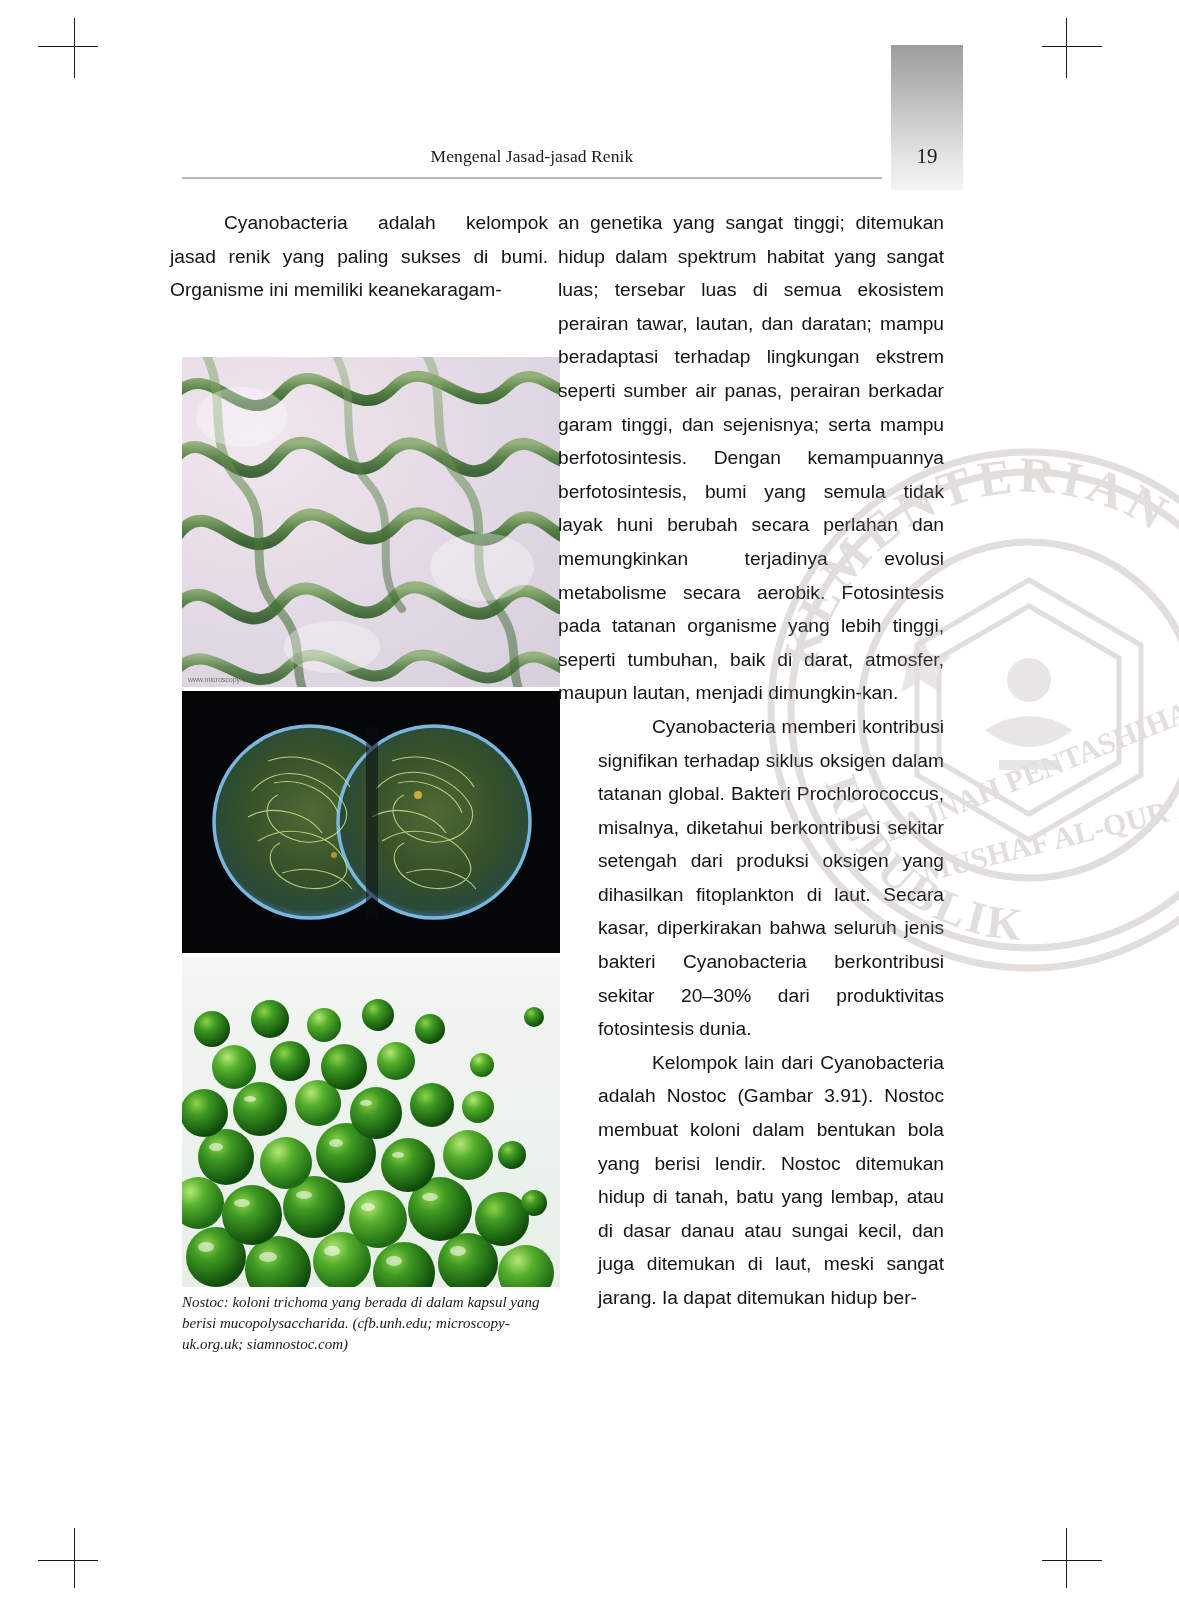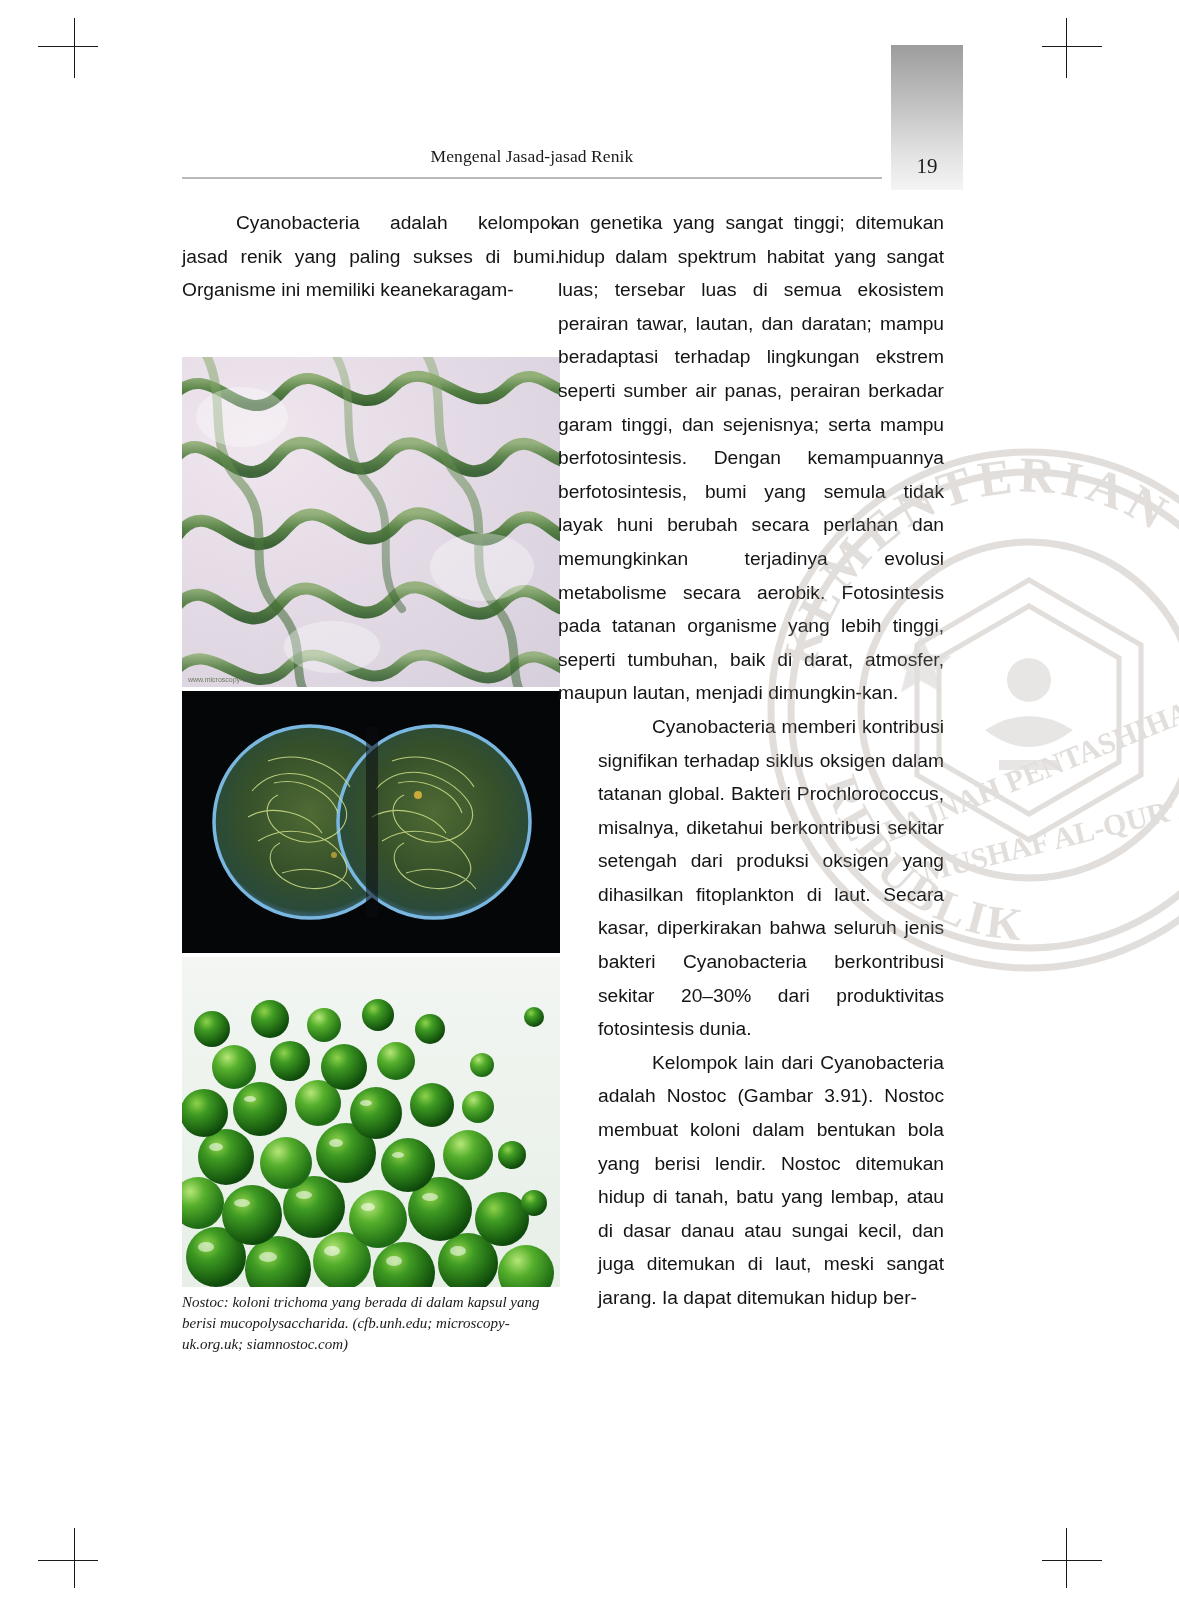--- a/index.html
+++ b/index.html
@@ -32,21 +32,21 @@
   .tab {
     position: absolute;
     top: 45px;
     left: 891px;
     width: 72px;
     height: 145px;
     background: linear-gradient(to bottom, #9d9d9d 0%, #bcbcbc 35%, #e2e2e2 75%, #f4f4f4 100%);
   }
   .folio {
     position: absolute;
-    top: 154px;
+    top: 144px;
     left: 891px;
     width: 72px;
     text-align: center;
     font-family: "Liberation Serif", serif;
     font-size: 21px;
     color: #1a1a1a;
   }
 
   
   .runhead {
@@ -76,21 +76,21 @@
     font-size: 19.2px;
     line-height: 33.6px;
     color: #141414;
     text-align: justify;
     text-justify: inter-word;
   }
   .col p { margin: 0; }
   .col p.indent { text-indent: 54px; }
   .col-left {
     top: 206px;
-    left: 182px;
+    left: 170px;
     width: 378px;
   }
   .col-right {
     top: 206px;
     left: 558px;
     width: 386px;
   }
   .col-right p + p { margin-top: 0; margin-left: 40px; }
 
   

